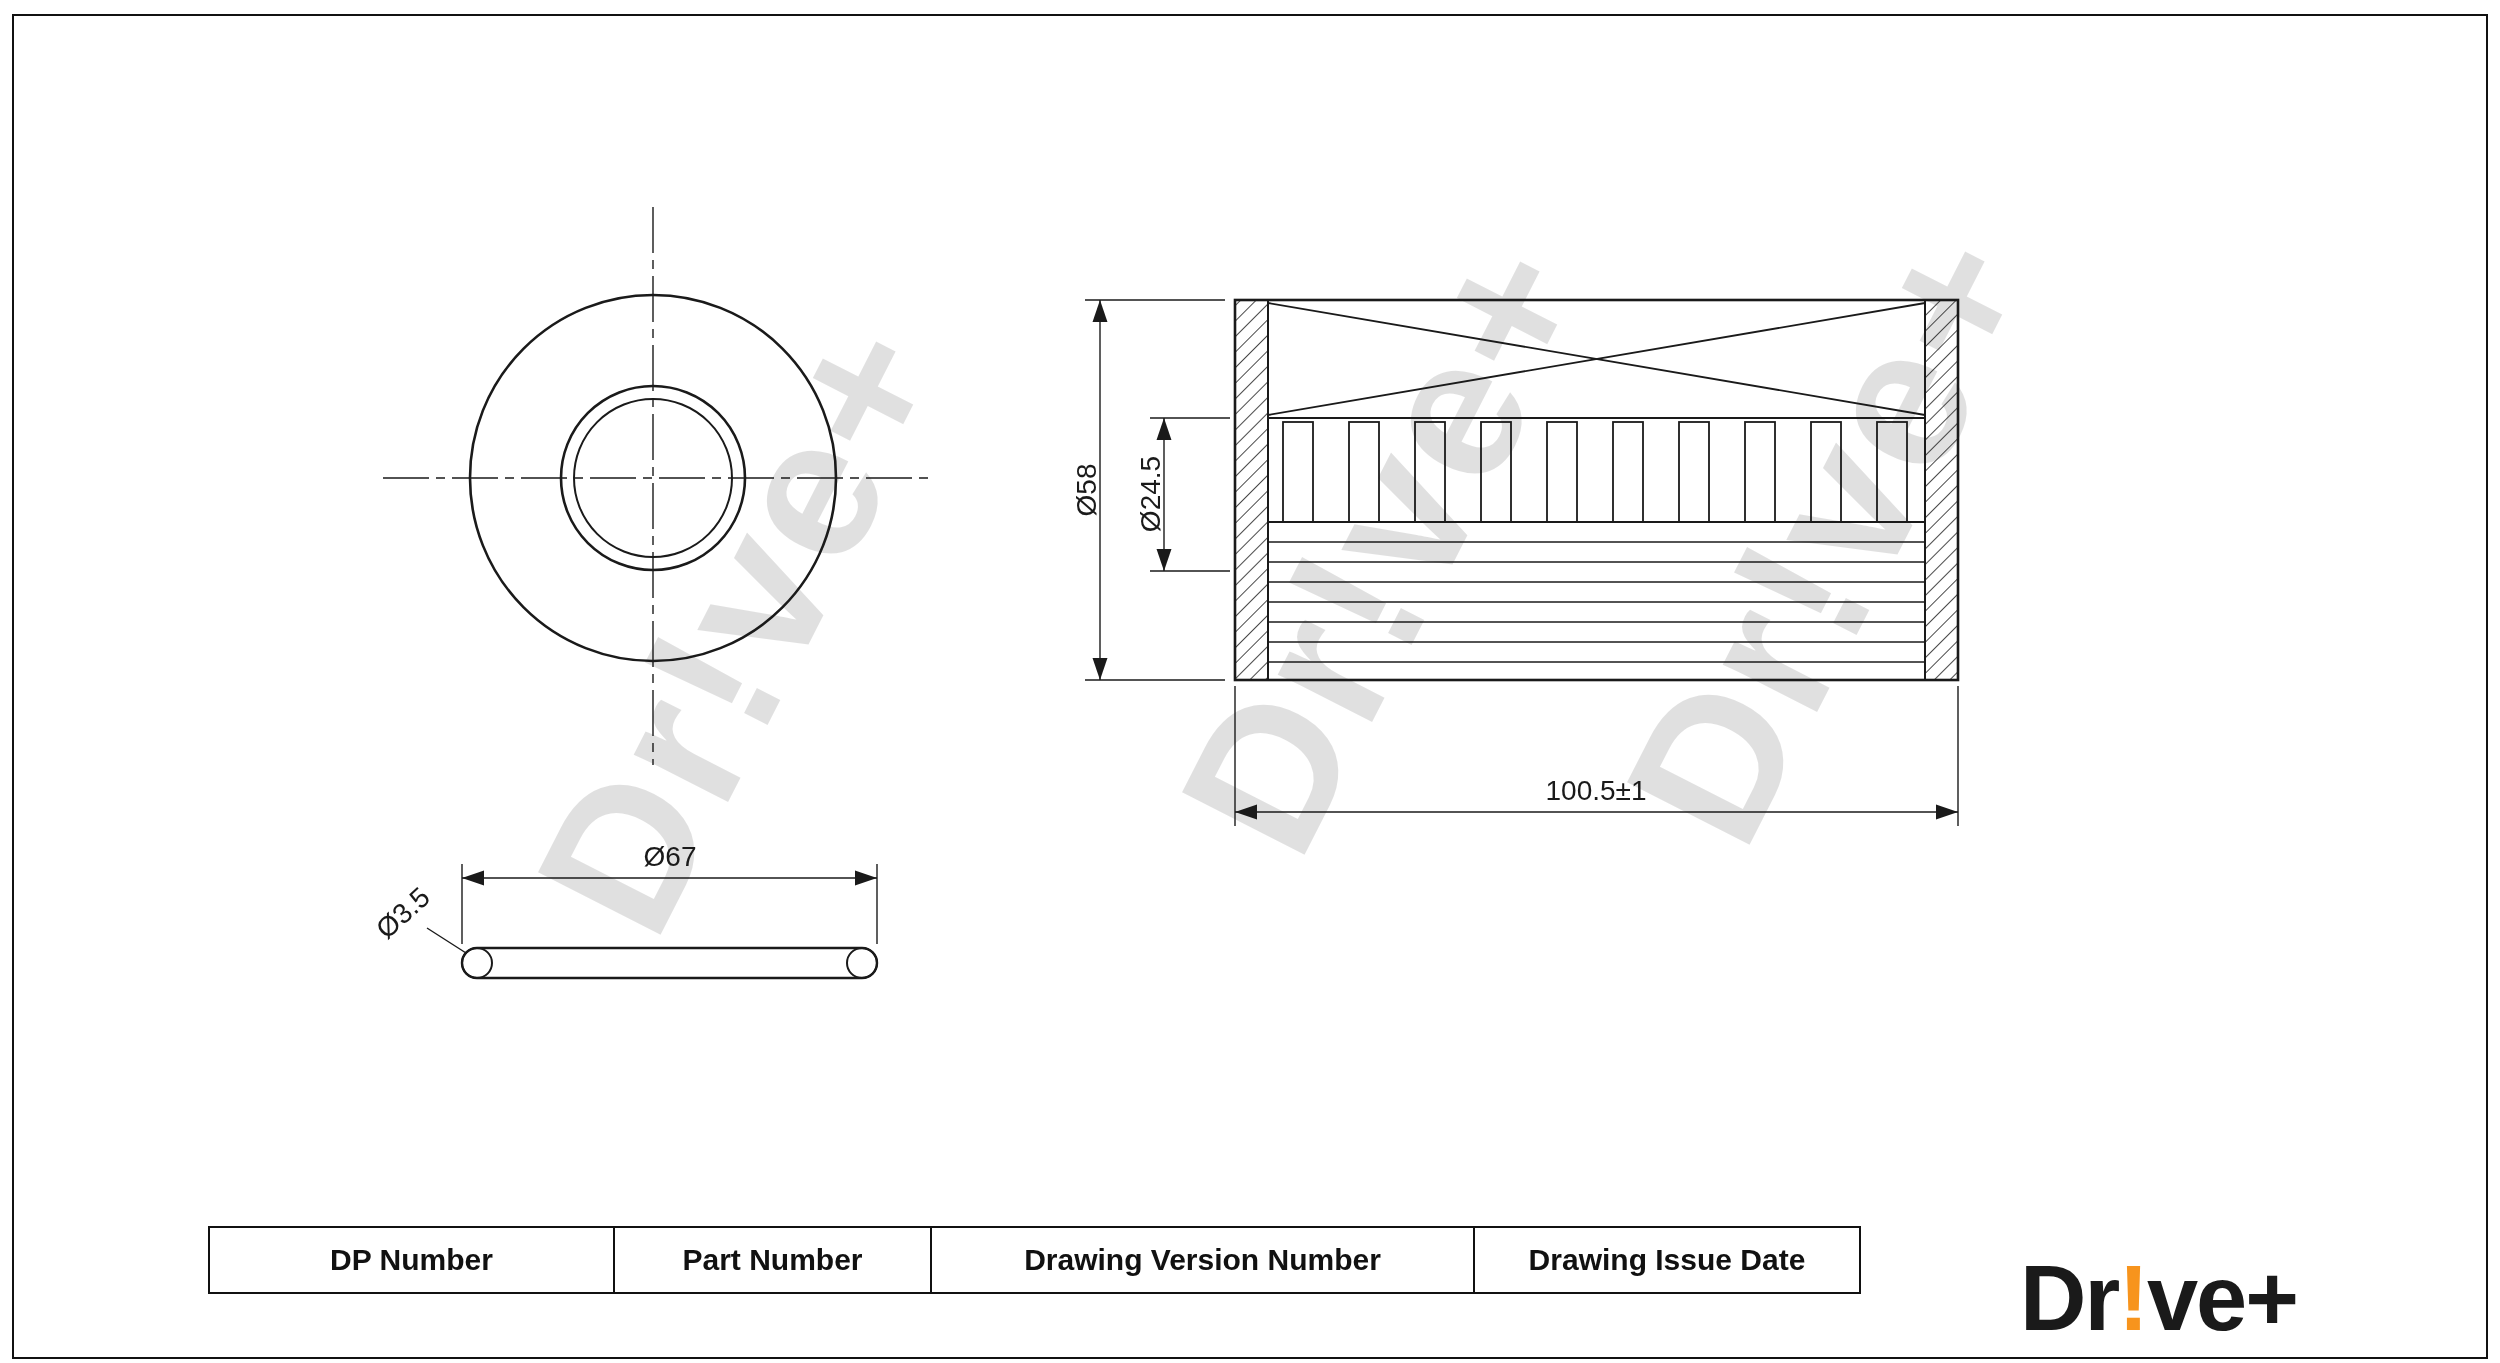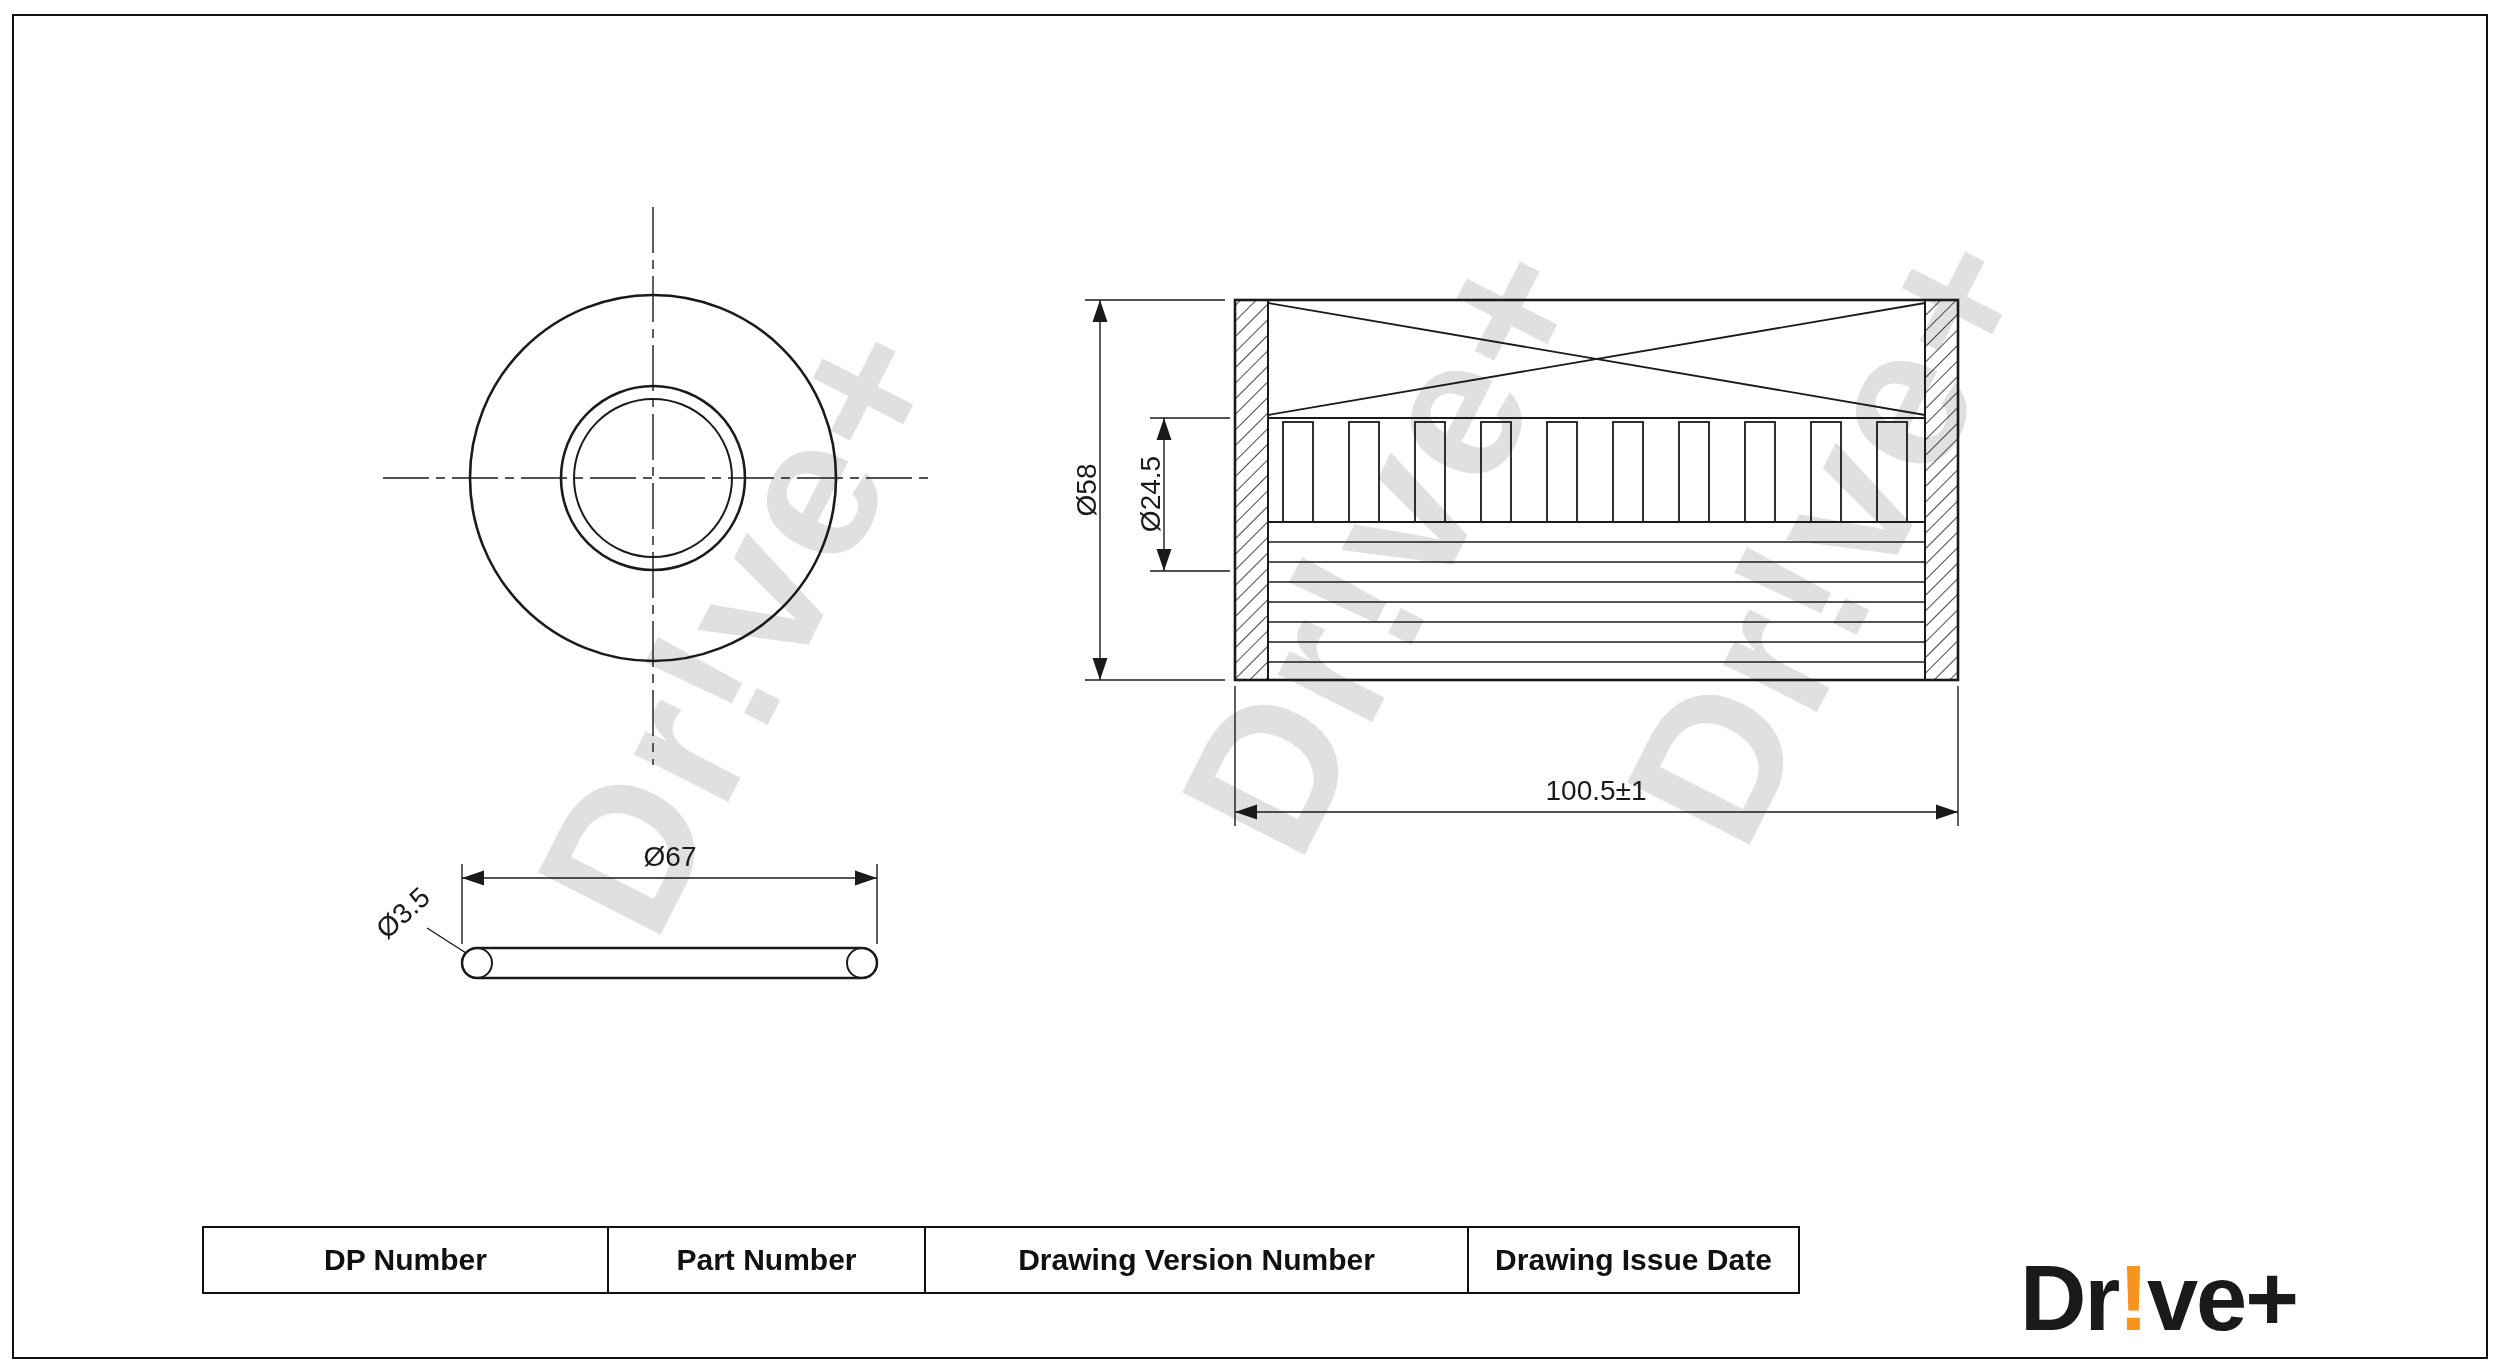--- a/index.html
+++ b/index.html
@@ -20,26 +20,26 @@
     user-select:none;
   }
   .wm-a{left:741px;top:625px;}
   .wm-b{left:1385px;top:545px;}
   .wm-c{left:1830px;top:535px;}
 
   .drawing{position:absolute;left:0;top:0;width:2500px;height:1363px;}
   svg text{font-family:"Liberation Sans",sans-serif;fill:#1a1a1a;stroke:none;font-size:28px;}
   .cl{stroke-dasharray:46 7 9 7;stroke-width:1.4;}
 
-  .title-block{position:absolute;left:202px;top:1226px;border-collapse:collapse;background:#fff;}
+  .title-block{position:absolute;left:208px;top:1226px;border-collapse:collapse;background:#fff;}
   .title-block th,.title-block td{
     border:2px solid #111;text-align:center;vertical-align:middle;
     font-weight:bold;color:#111;height:66px;padding:0 10px;font-size:30px;
   }
-  .w0{width:405px;}.w1{width:317px;}.w2{width:543px;}.w3{width:331px;}
+  .w0{width:405px;}.w1{width:317px;}.w2{width:543px;}.w3{width:386px;}
 
   .logo{
     position:absolute;left:2020px;top:1252px;
     font-size:92px;font-weight:900;letter-spacing:-2px;
     color:#1a1a1a;line-height:1;white-space:nowrap;
   }
   .logo .accent{color:#F7941D;}
 </style>
 </head>
 <body>

